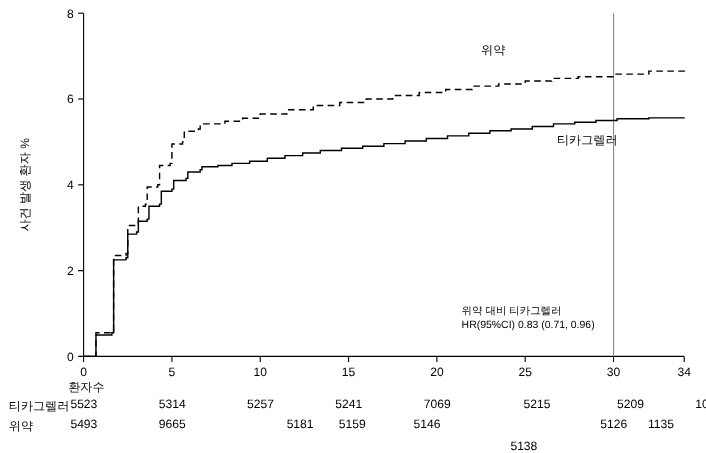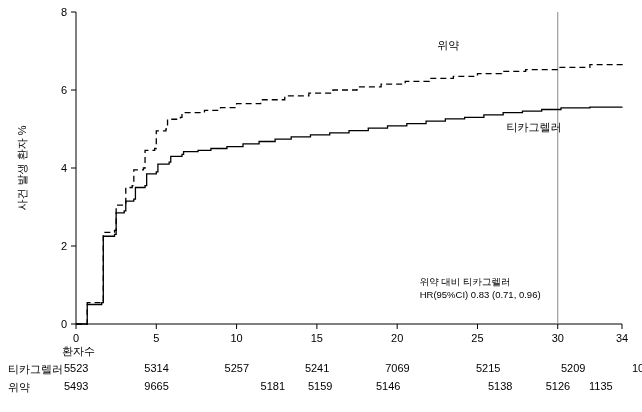--- a/index.html
+++ b/index.html
@@ -141,19 +141,19 @@
           <div class="risk-cell" style="left: 561px; text-align: center;">5209</div>
           <div class="risk-cell" style="left: 632px;">1091</div>
         </div>
         <div class="risk-row" style="top: 36px;">
           <div class="rowlab">위약</div>
           <div class="risk-cell" style="left: 64px;">5493</div>
           <div class="risk-cell" style="left: 144.294px;">9665</div>
           <div class="risk-cell" style="left: 224.588px; margin-left: 36px;">5181</div>
           <div class="risk-cell" style="left: 308px;">5159</div>
           <div class="risk-cell" style="left: 376px; text-align: center;">5146</div>
-          <div class="risk-cell" style="left: 488px;">5138</div>
+          <div class="risk-cell" style="left: 464px; margin-top: 20px;">5138</div>
           <div class="risk-cell" style="left: 545.765px;">5126</div>
           <div class="risk-cell" style="left: 589px;">1135</div>
         </div>
       </div>
   </div>
 </div>
 
 </body></html>

